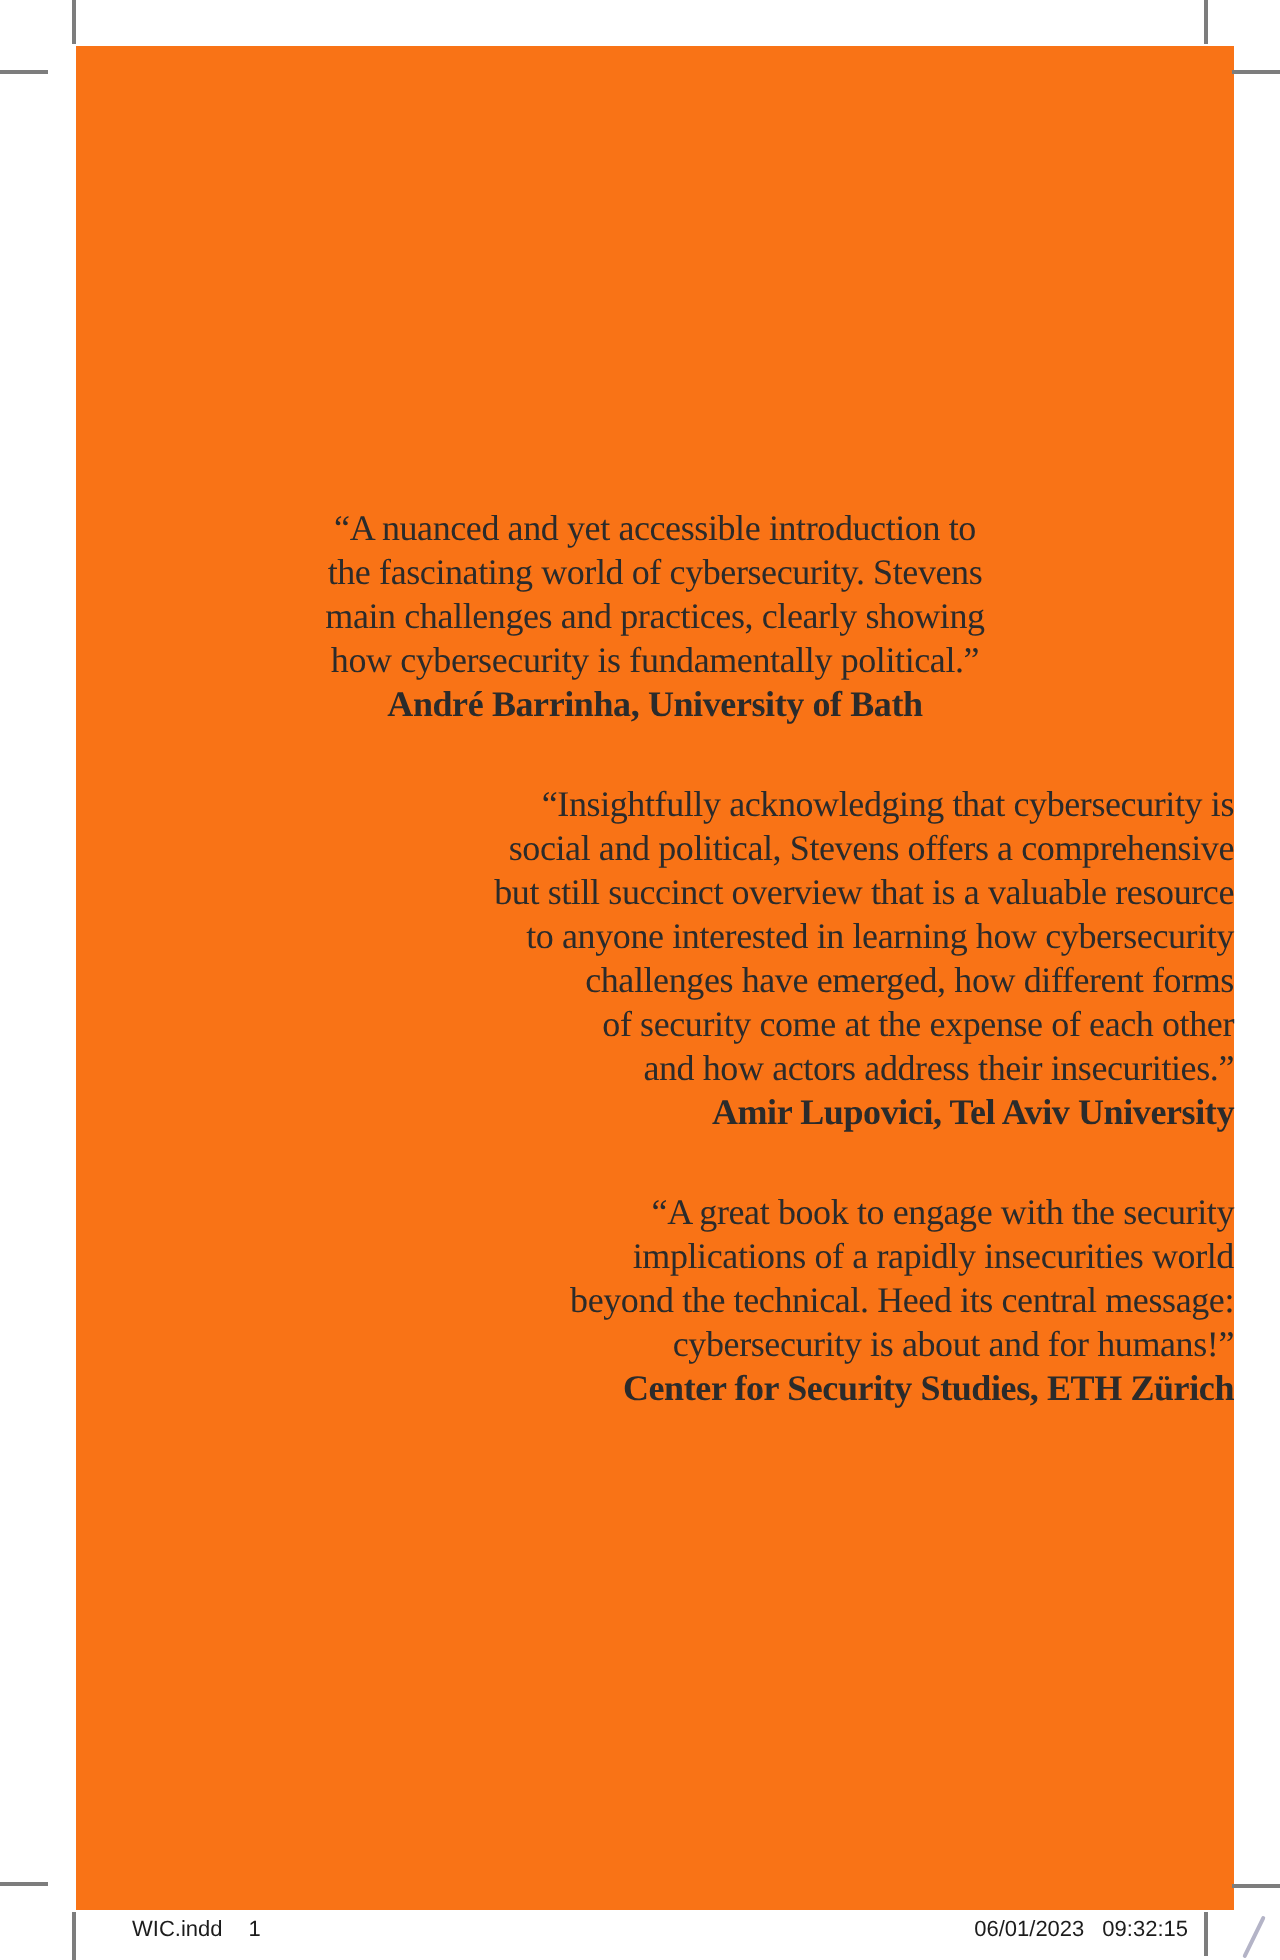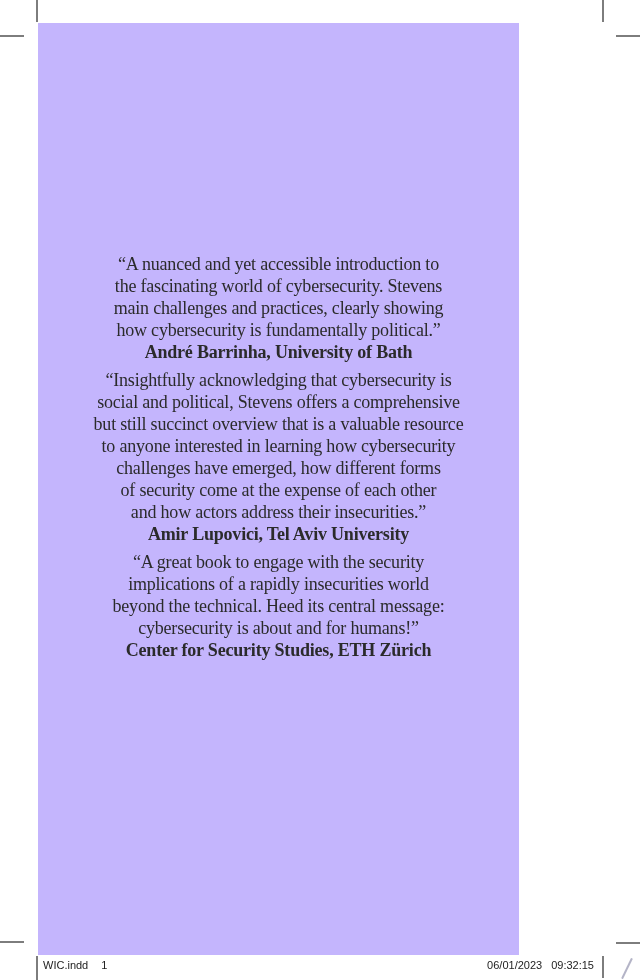--- a/index.html
+++ b/index.html
@@ -13,23 +13,23 @@
     background: #ffffff;
     overflow: hidden;
     font-family: "Liberation Serif", serif;
   }
 
   
   .paper {
     position: absolute;
     left: 38px;
     top: 23px;
-    width: 481px;
+    width: 579px;
     height: 932px;
-    background: #c4b5fd;
+    background: #f97316;
   }
 
   
   .crop {
     position: absolute;
     background: #7d7d7d;
   }
   .crop-tl-v { left: 36px;  top: 0;     width: 2px;  height: 22px; }
   .crop-tl-h { left: 0;     top: 35px;  width: 24px; height: 2px;  }
   .crop-tr-v { left: 602px; top: 0;     width: 2px;  height: 22px; }
@@ -45,39 +45,40 @@
     left: 0;
     top: 230px;
     width: 100%;
     text-align: center;
     color: #2b2b2b;
     font-size: 18px;
     line-height: 22px;
     letter-spacing: -0.2px;
   }
   .endorsement + .endorsement {
-    margin-top: 6px;
+    margin-top: 28px;
+    text-align: right;
   }
   .tline {
     white-space: nowrap;
   }
   .attribution .tline {
     font-weight: bold;
   }
 
   
   .footer {
     position: absolute;
     top: 958px;
     font-family: "Liberation Sans", sans-serif;
     font-size: 11px;
     line-height: 14px;
     color: #1c1c1c;
   }
-  .footer-left  { left: 43px; text-align: right; }
+  .footer-left  { left: 66px; text-align: right; }
   .footer-right { right: 46px; }
   .footer-left .page-num   { margin-left: 13px; }
   .footer-right .time-part { margin-left: 9px; }
 
   
   .proof-mark {
     position: absolute;
     left: 626px;
     top: 957px;
     width: 2px;

